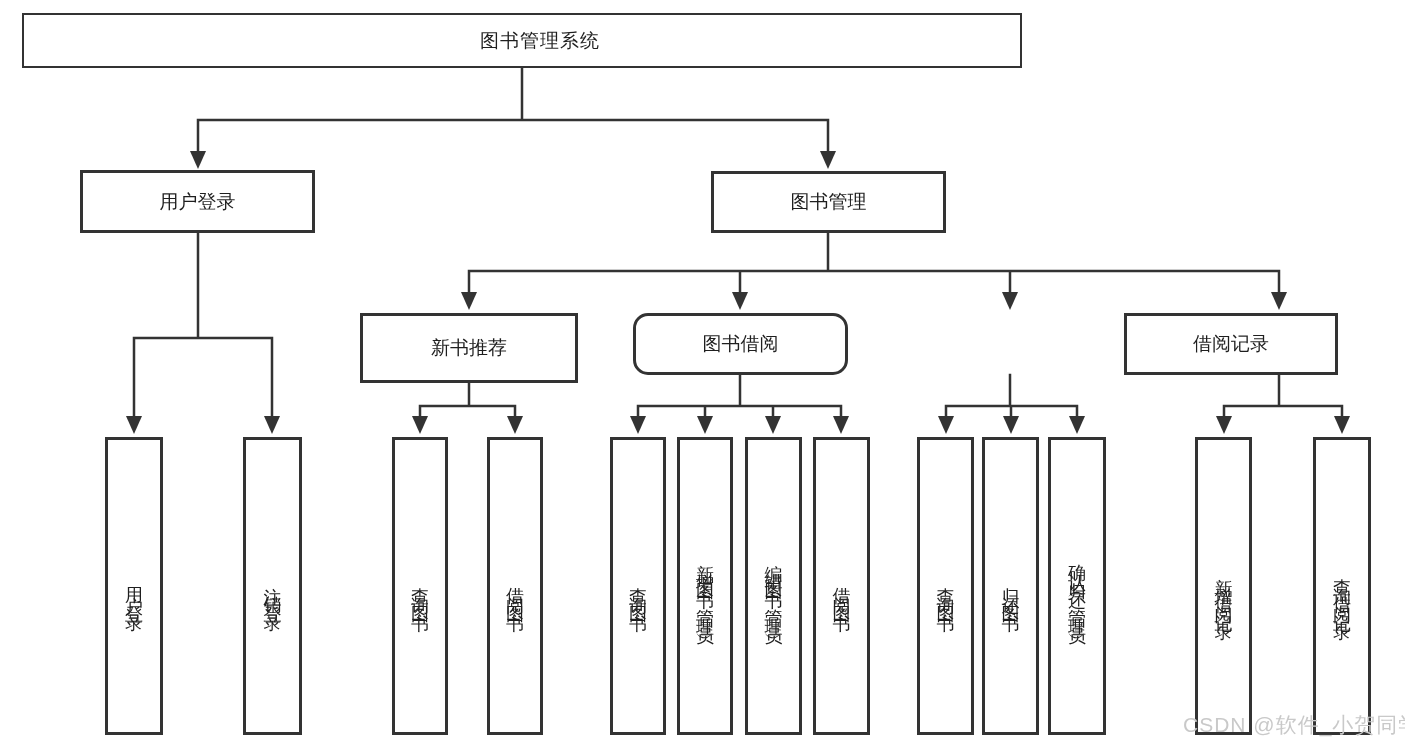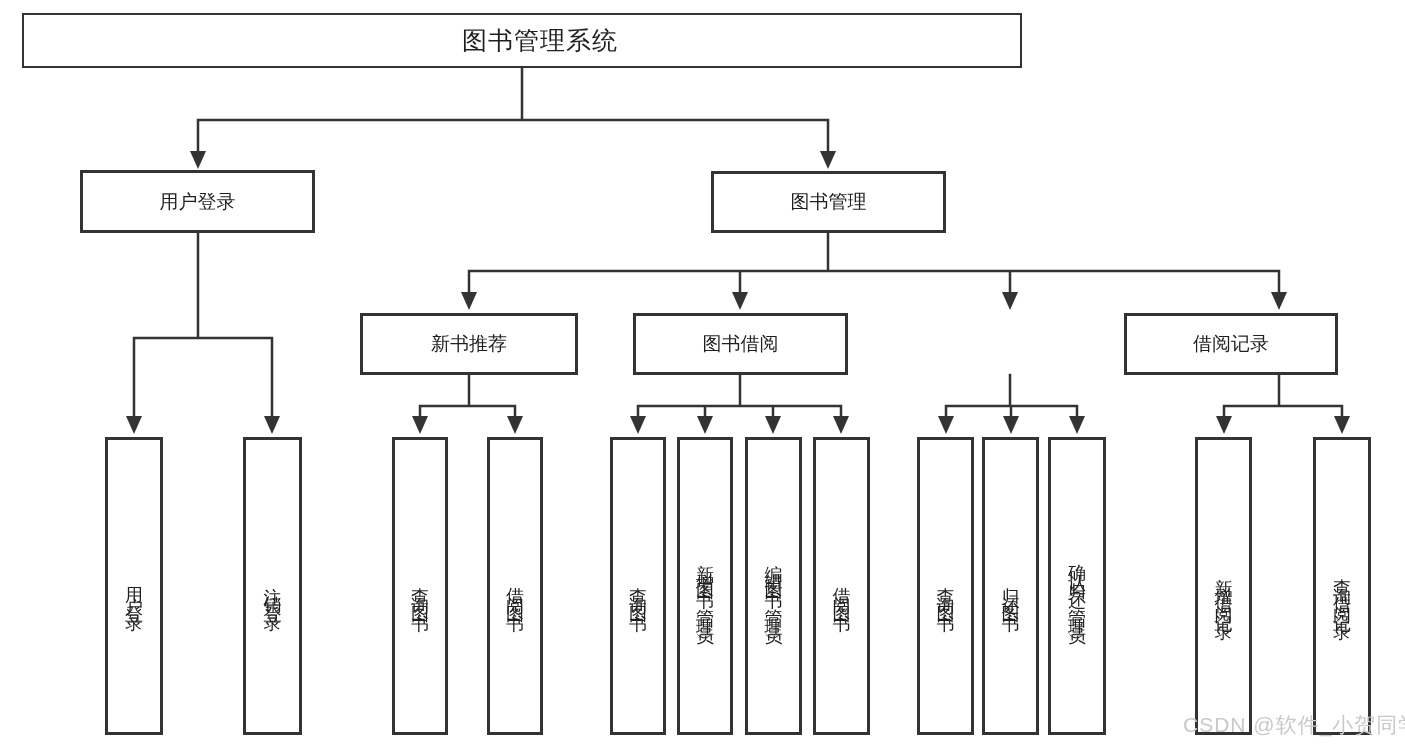--- a/index.html
+++ b/index.html
@@ -16,21 +16,21 @@
     background:#ffffff;
     border:3px solid #333333;
     box-sizing:border-box;
     display:flex;
     align-items:center;
     justify-content:center;
     color:#1f1f1f;
     font-size:19px;
     z-index:2;
   }
-  .box.root { border-width:2px; font-size:25px; letter-spacing:1px;padding-left:36px; }
+  .box.root { border-width:2px; font-size:19px; letter-spacing:1px;padding-left:36px; }
   .box.leaf {
     writing-mode:vertical-rl;
     text-orientation:mixed;
     font-size:18px;
     letter-spacing:9px;
     line-height:1;
     padding-top:9px; 
   }
   .watermark {
     position:absolute;
@@ -94,24 +94,24 @@
     <span>图书管理系统</span>
   </div>
 
   <div class="box" style="left:80px; top:170px; width:235px; height:63px;">
     <span>用户登录</span>
   </div>
   <div class="box" style="left:711px; top:171px; width:235px; height:62px;">
     <span>图书管理</span>
   </div>
 
-  <div class="box" style="left:360px; top:313px; width:218px; height:62px;">
+  <div class="box" style="left:360px; top:313px; width:218px; height:70px;">
     <span>新书推荐</span>
   </div>
-  <div class="box" style="left:633px; top:313px; width:215px; height:62px;">
+  <div class="box" style="left:633px; top:313px; width:215px; height:62px;border-radius:15px;">
     <span>图书借阅</span>
   </div>
   <div class="box" style="left:1124px; top:313px; width:214px; height:62px;">
     <span>借阅记录</span>
   </div>
 
   <div class="box leaf" style="left:105px; top:437px; width:58px; height:298px;">
     <span>用户登录</span>
   </div>
   <div class="box leaf" style="left:243px; top:437px; width:59px; height:298px;">

